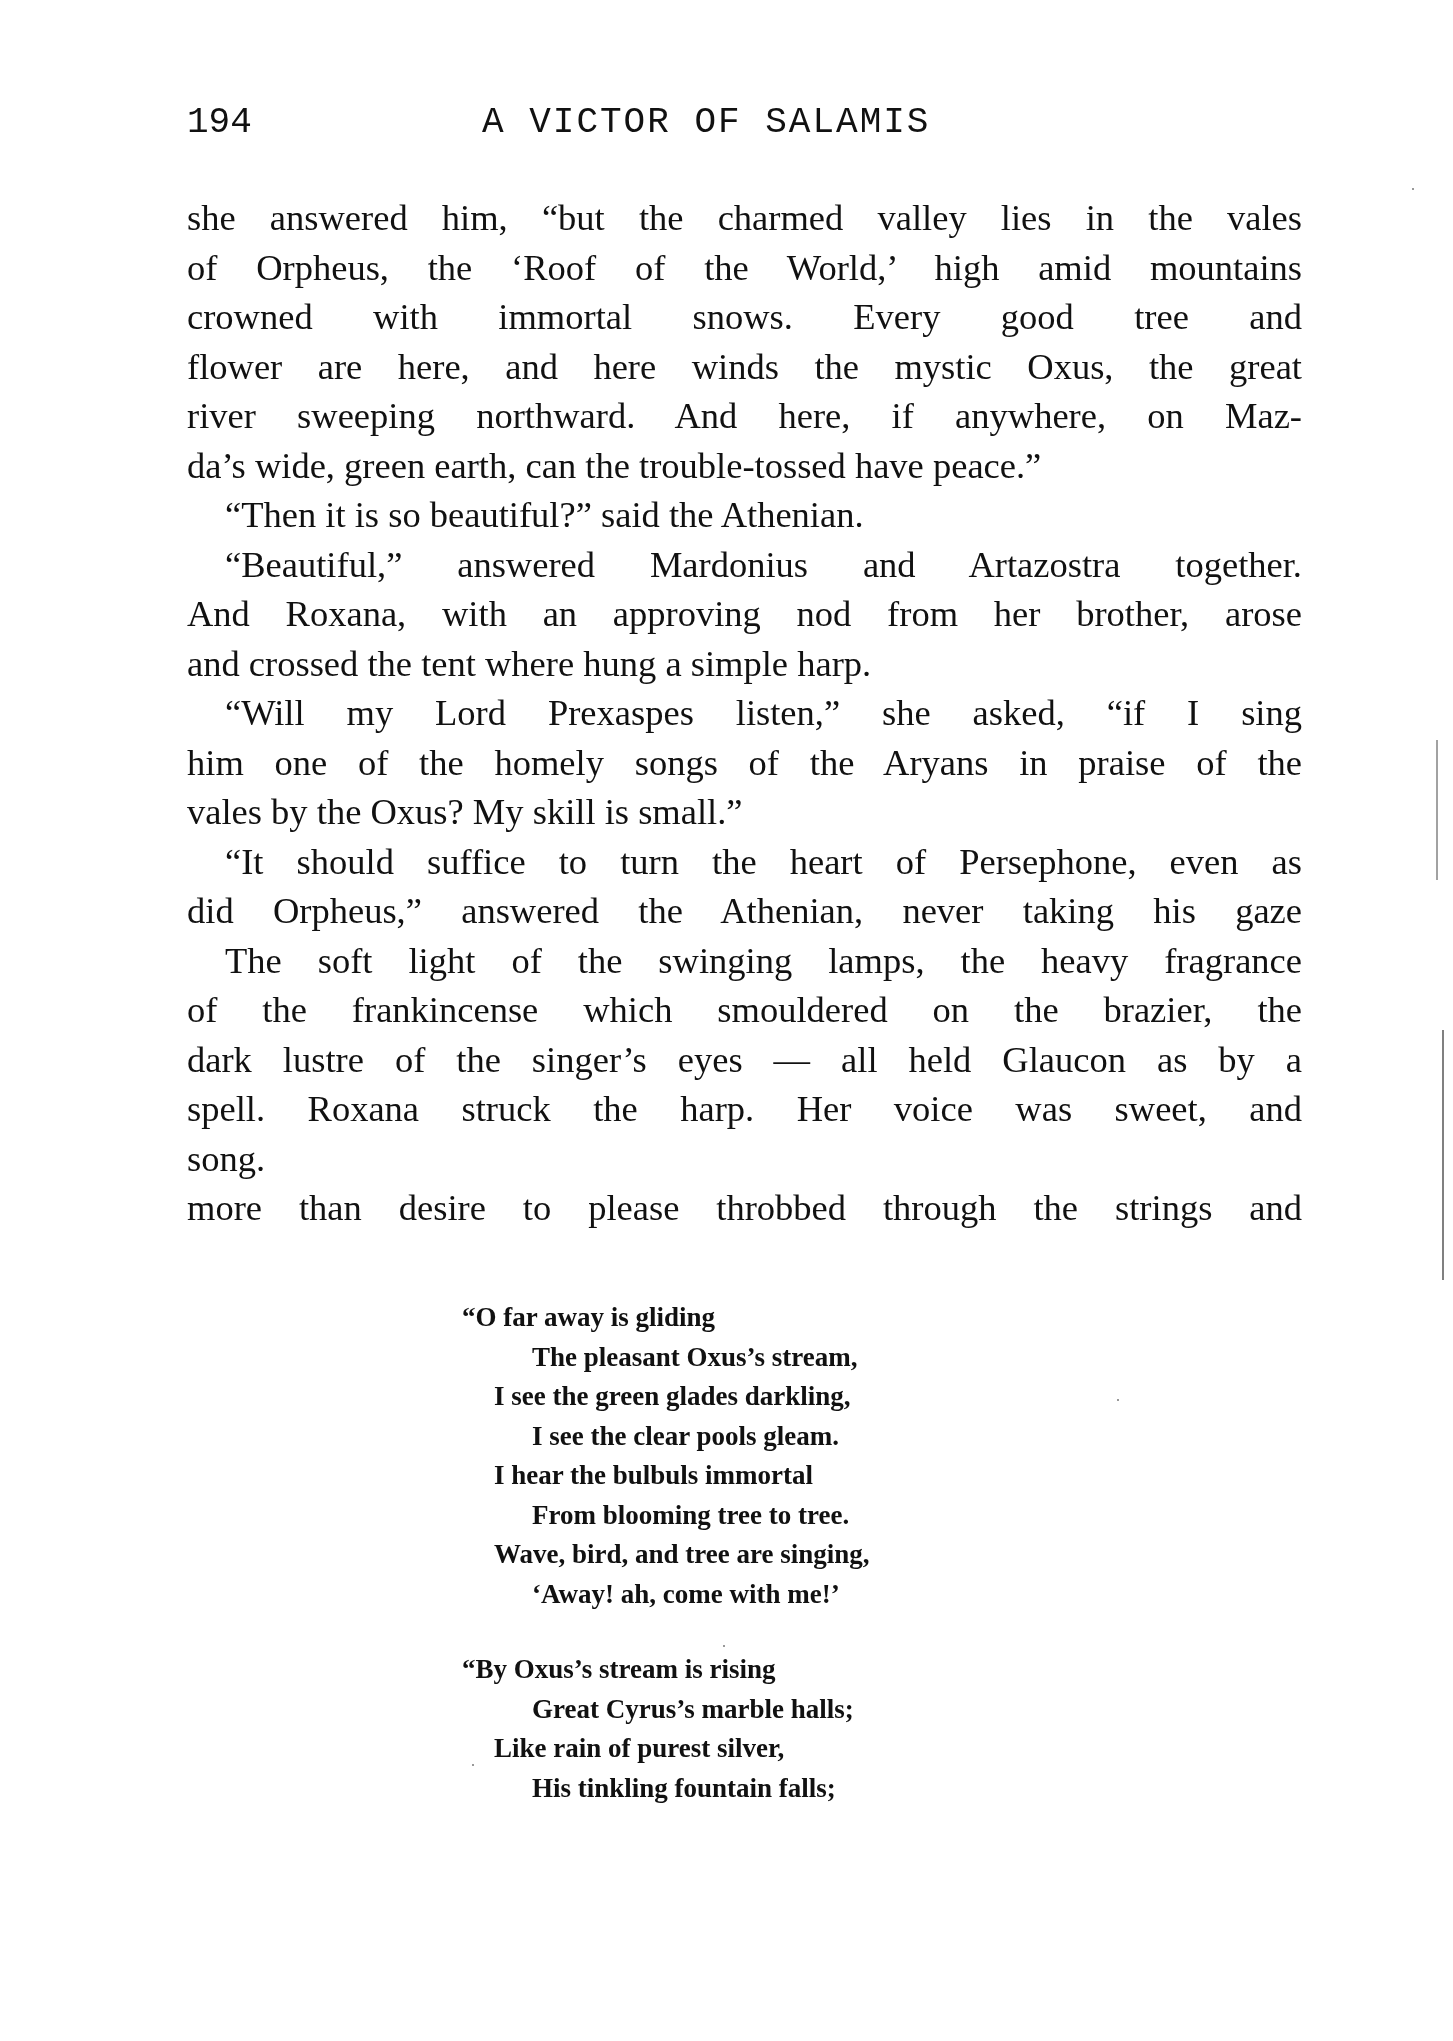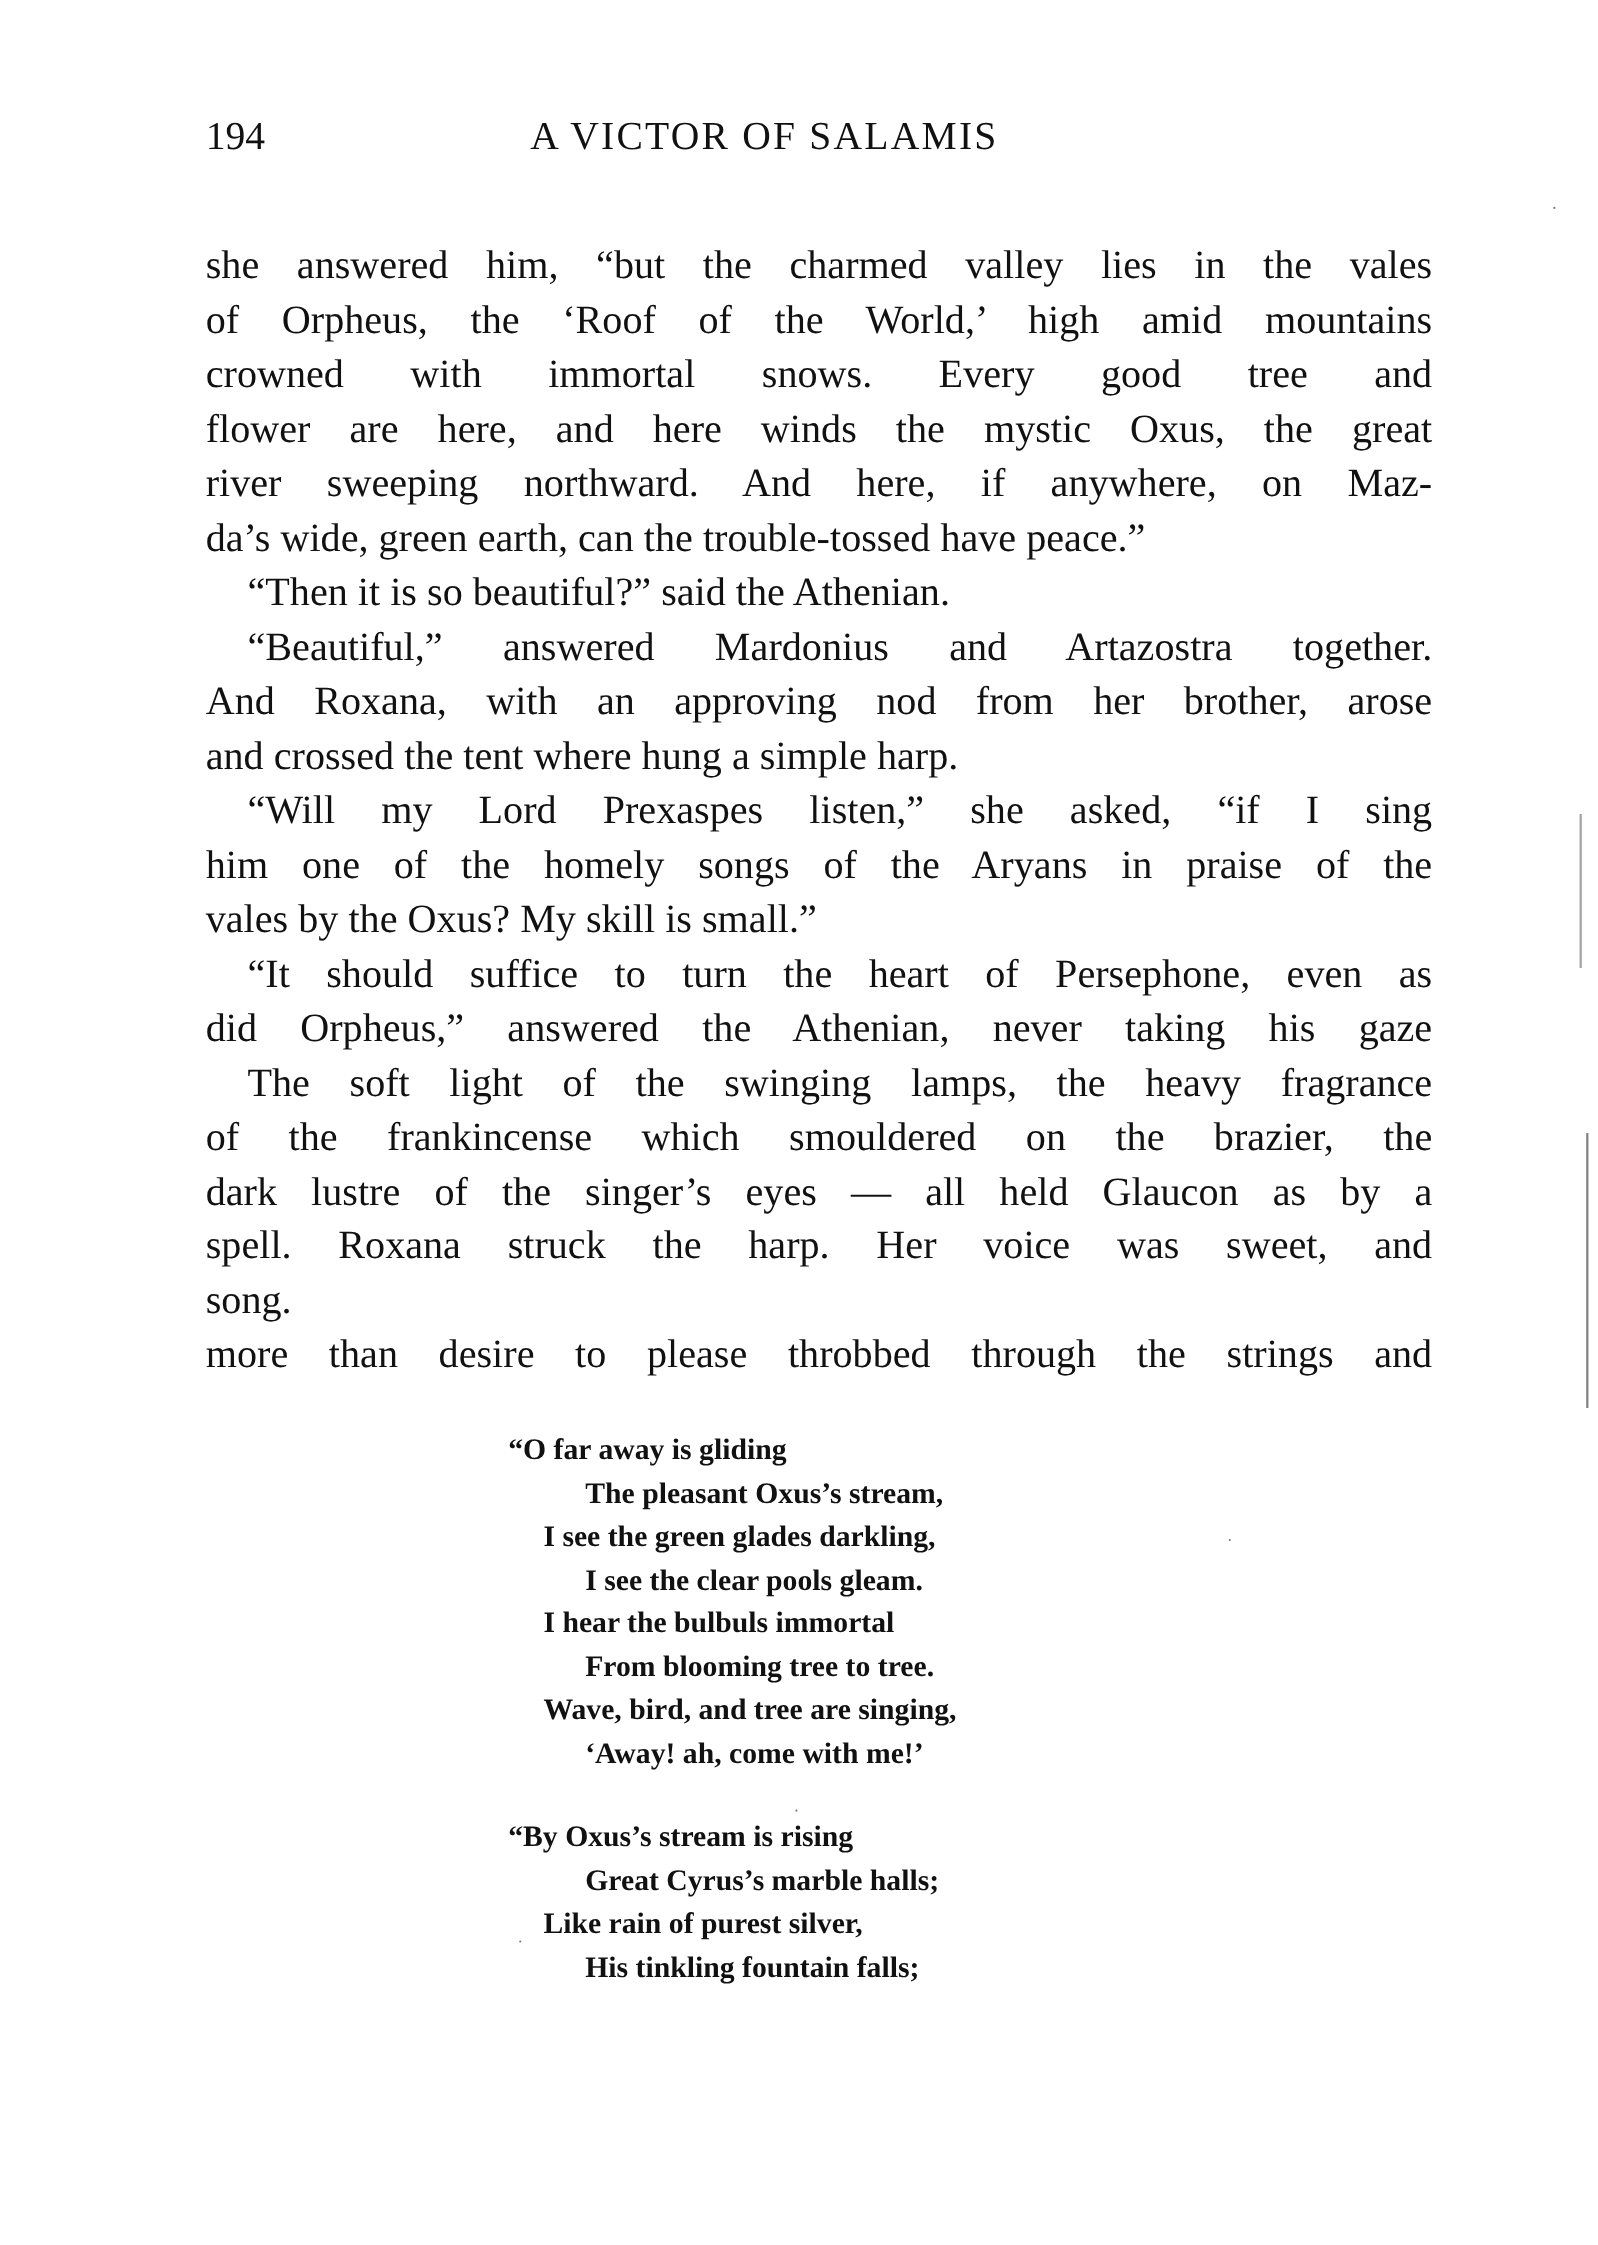--- a/index.html
+++ b/index.html
@@ -6,35 +6,34 @@
   body {
     width: 1453px; height: 2041px;
     background: #ffffff;
     position: relative;
     overflow: hidden;
     font-family: "Liberation Serif", "DejaVu Serif", serif;
     color: #111111;
   }
   .page { position: absolute; left: 0; top: 0; width: 1453px; height: 2041px; }
   .header {
-    position: absolute; top: 102px; left: 187px; width: 1115px; height: 50px;
+    position: absolute; top: 102px; left: 187px; width: 1115px; height: 50px; font-family: Liberation Mono, monospace;
   }
   .page-number {
     position: absolute; left: 0; top: 0;
     font-size: 36px; letter-spacing: 0px;
   }
   .running-title {
     position: absolute; left: 295px; top: 0;
     font-size: 36px; letter-spacing: 2px; text-align: center;
   }
   .body-text {
     position: absolute; top: 193px; left: 187px; width: 1115px;
     font-size: 36.5px; line-height: 49.5px;
     text-align: justify;
-    margin-top: 23px;
   }
   .body-text p { margin: 0; text-align: justify; text-align-last: left; }
   .body-text p.indent { text-indent: 38px; }
   .line { display: block; text-align: justify; text-align-last: justify; white-space: nowrap; }
   .line.last { text-align-last: left; }
   .poem {
     position: absolute; left: 462px; width: 560px;
     font-size: 27px; line-height: 39.5px;
     font-weight: 600;
   }

